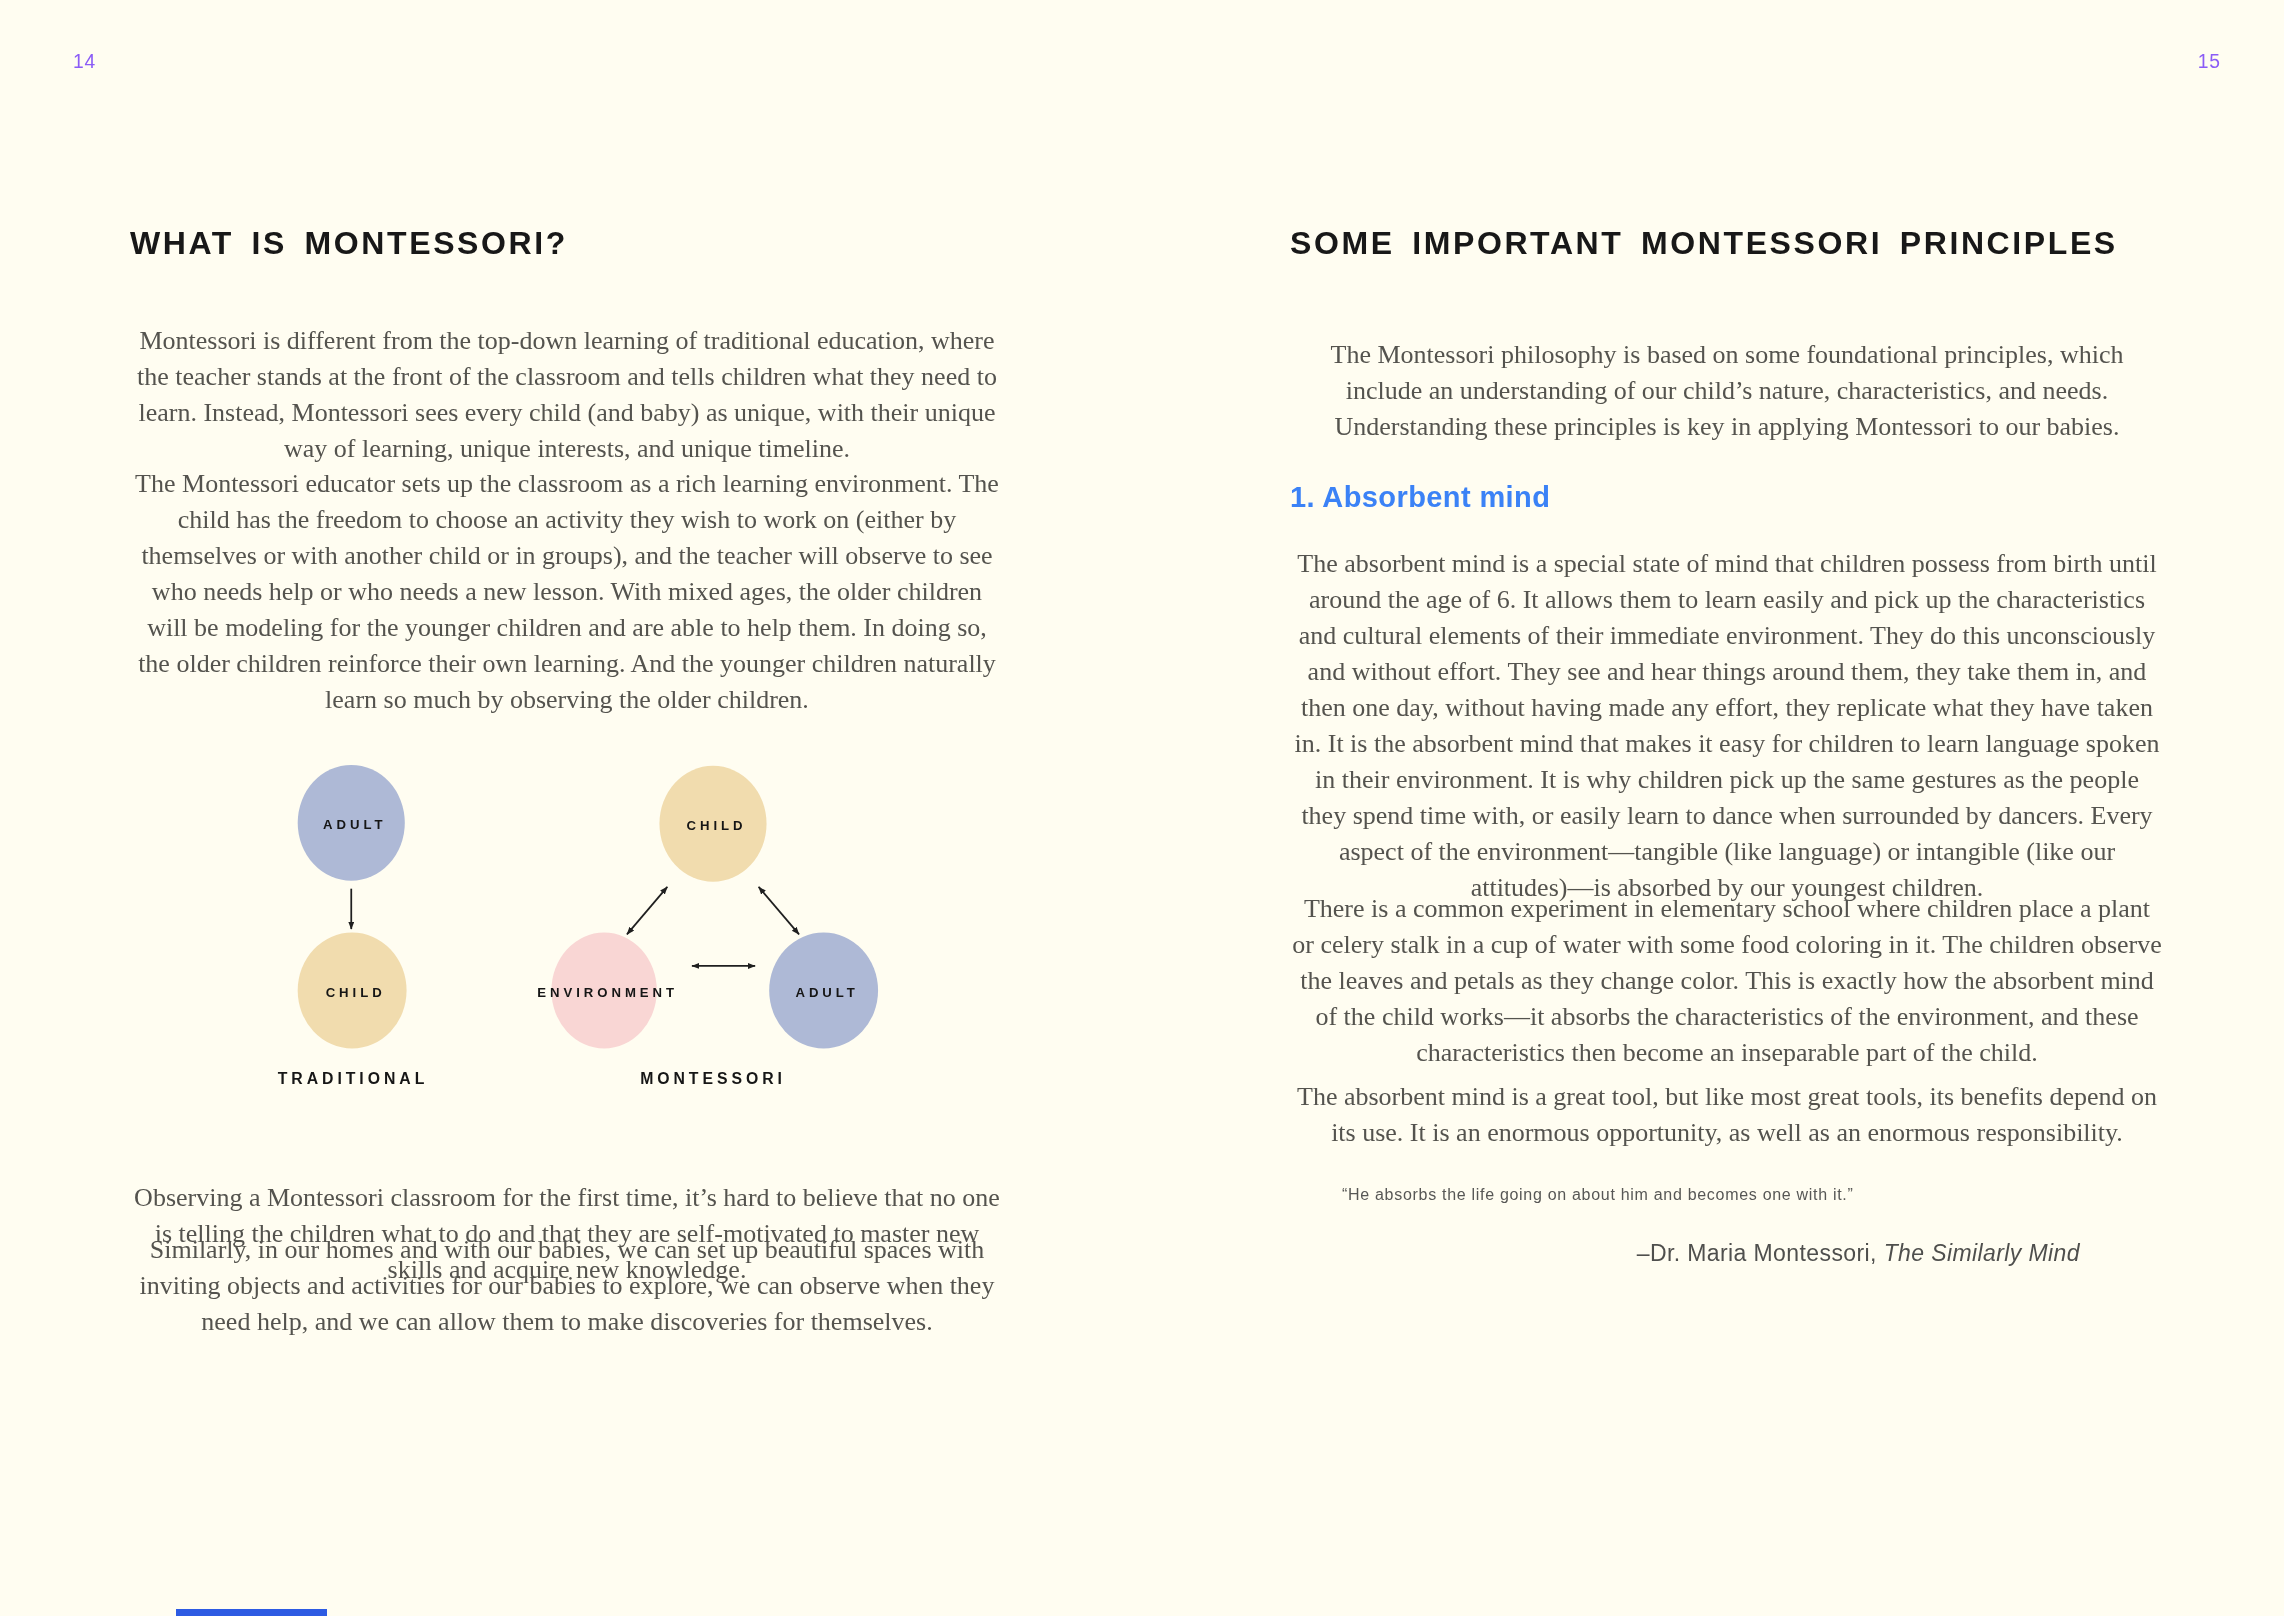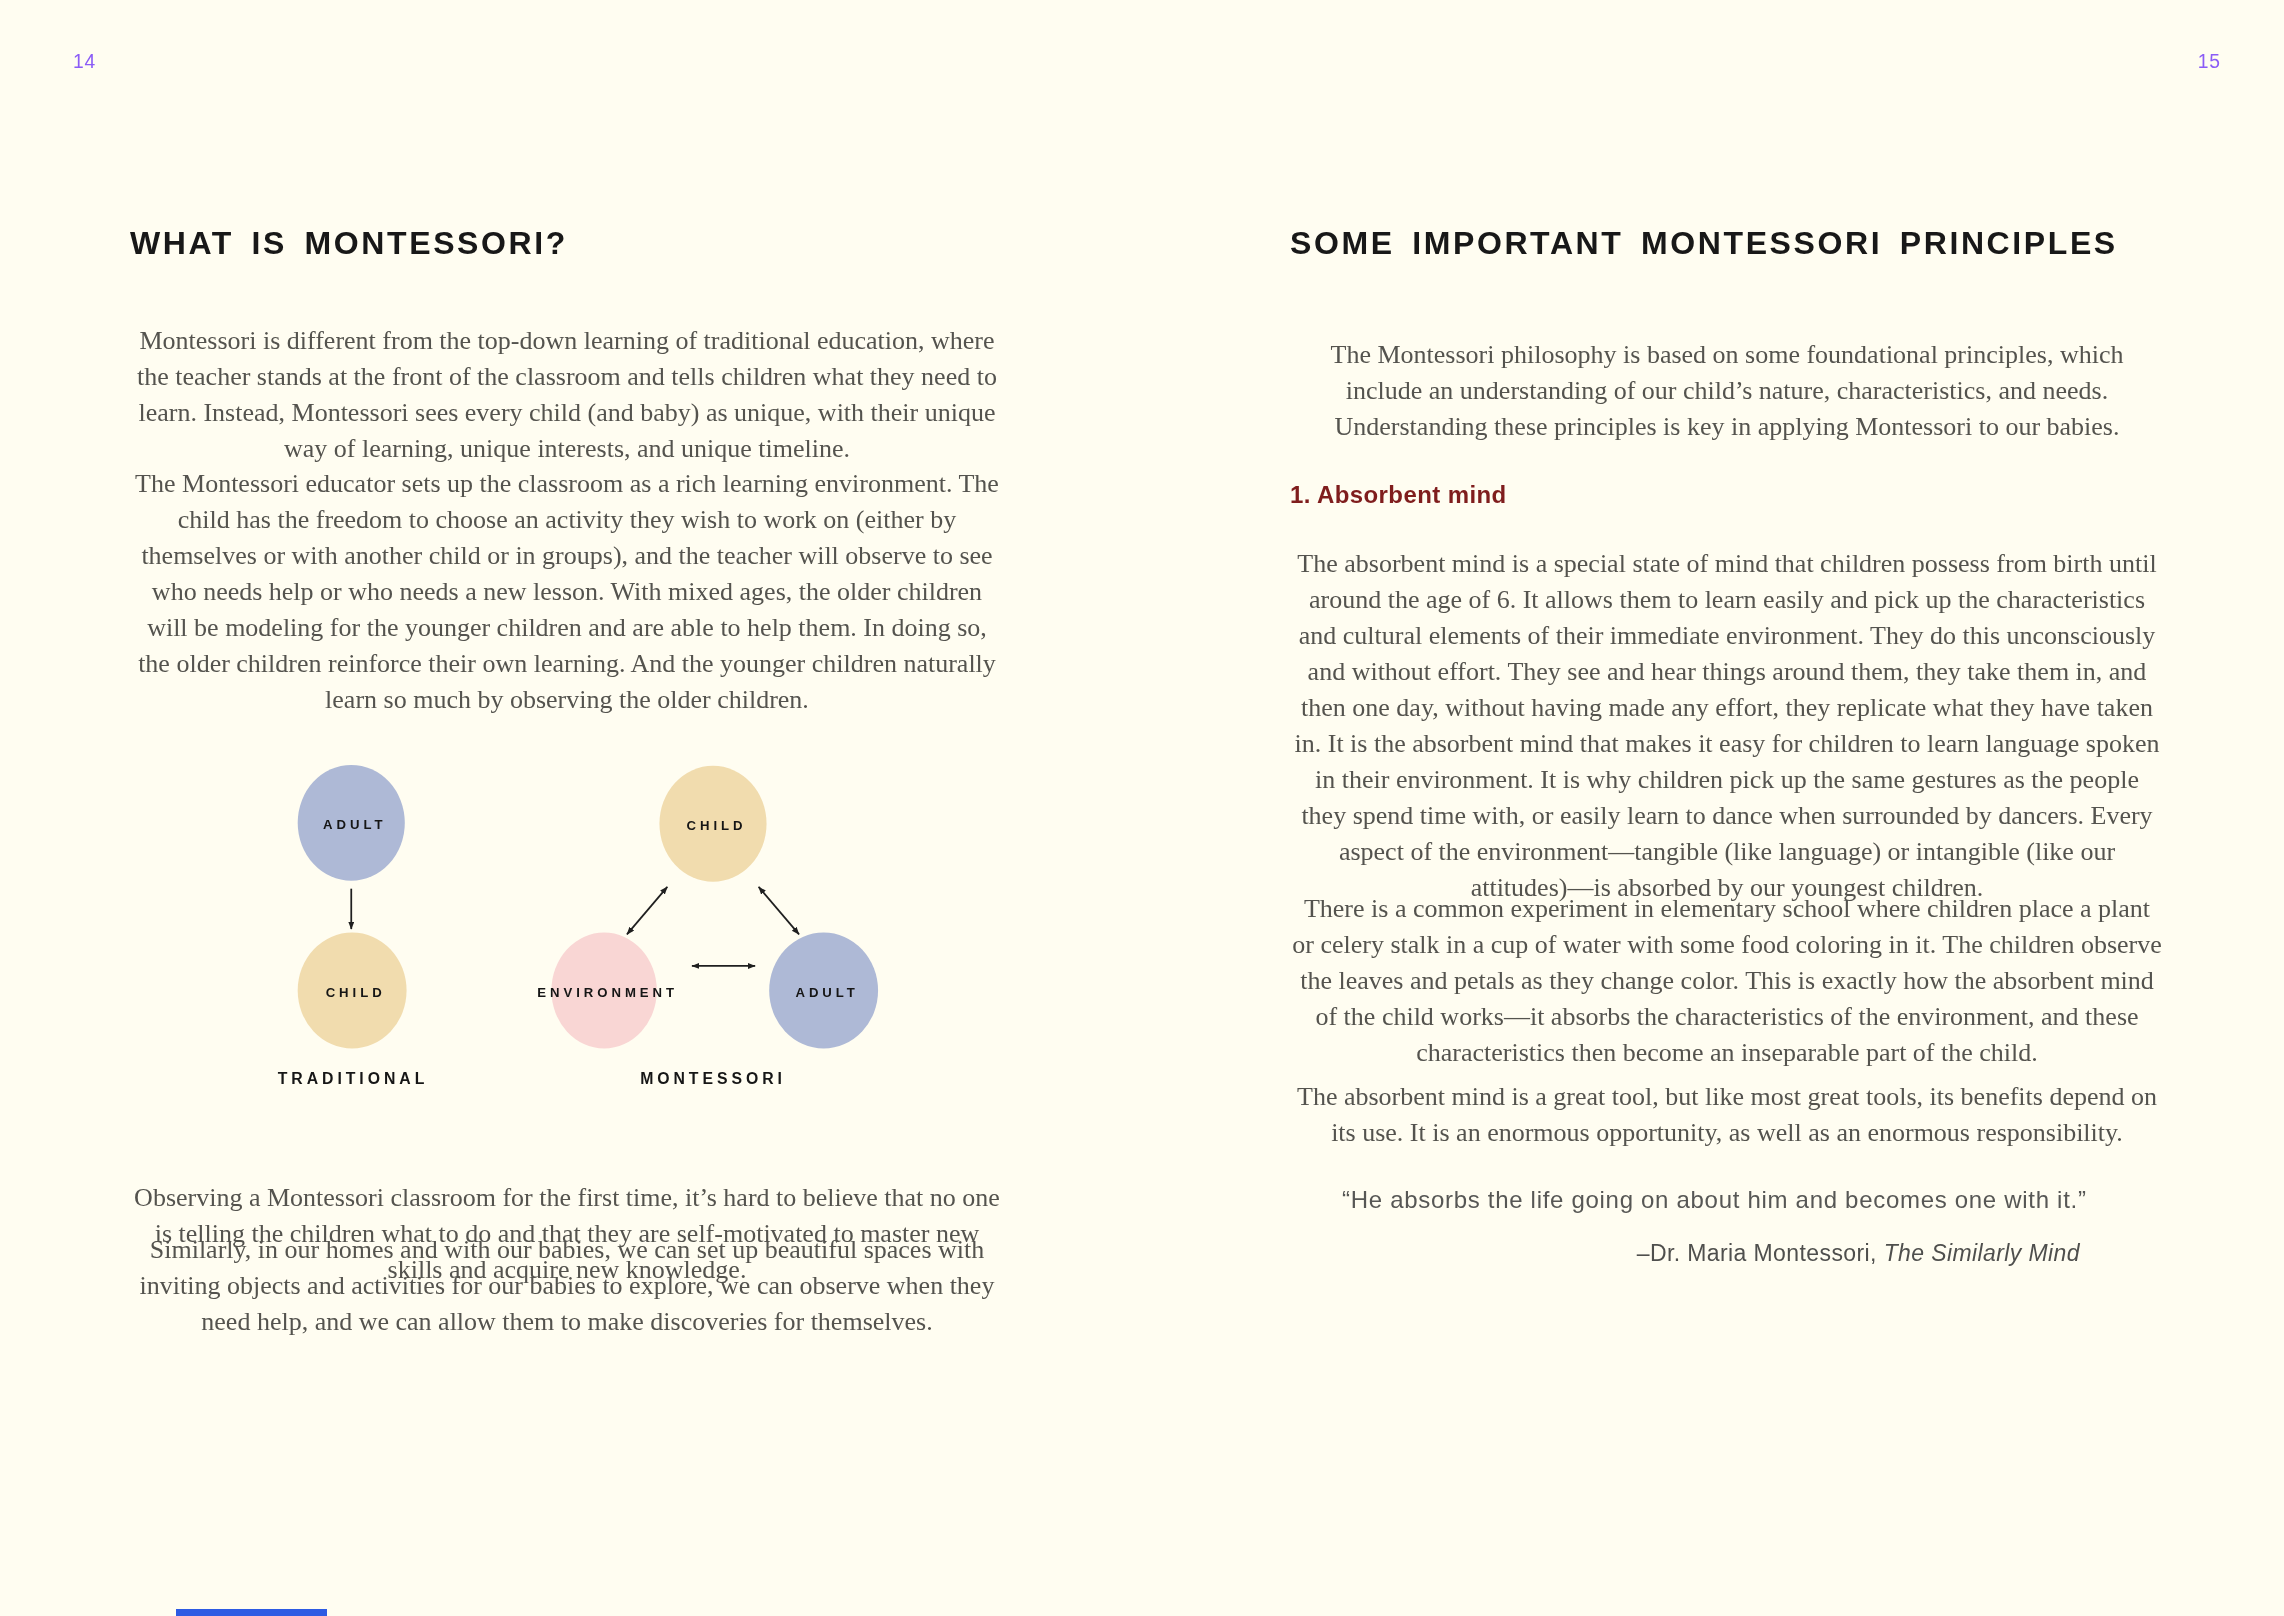--- a/index.html
+++ b/index.html
@@ -19,25 +19,25 @@
     font-family:"Liberation Sans",sans-serif;
     font-weight:bold;font-size:32px;color:#181818;
     letter-spacing:2.6px;word-spacing:6.1px;
   }
   .body-par{
     font-size:26px;line-height:36px;width:874px;
     text-align:center;
   }
   .section-heading{
     font-family:"Liberation Sans",sans-serif;
-    font-weight:bold;font-size:24px;color:#7f1d1d;letter-spacing:0.4px;
+    font-weight:bold;font-size:29px;color:#3b82f6;letter-spacing:0.4px;
   }
   .quote{
     font-family:"Liberation Sans",sans-serif;
-    font-size:24px;color:#575755;letter-spacing:0.7px;
+    font-size:16px;color:#575755;letter-spacing:0.7px;
   }
   .attribution{
     font-family:"Liberation Sans",sans-serif;
     font-size:23px;color:#4f4f4d;letter-spacing:0.4px;
     width:874px;text-align:right;box-sizing:border-box;padding-right:84px;
   }
   .attribution .book{font-style:italic;}
   svg text{
     font-family:"Liberation Sans",sans-serif;
     font-weight:bold;fill:#161616;

